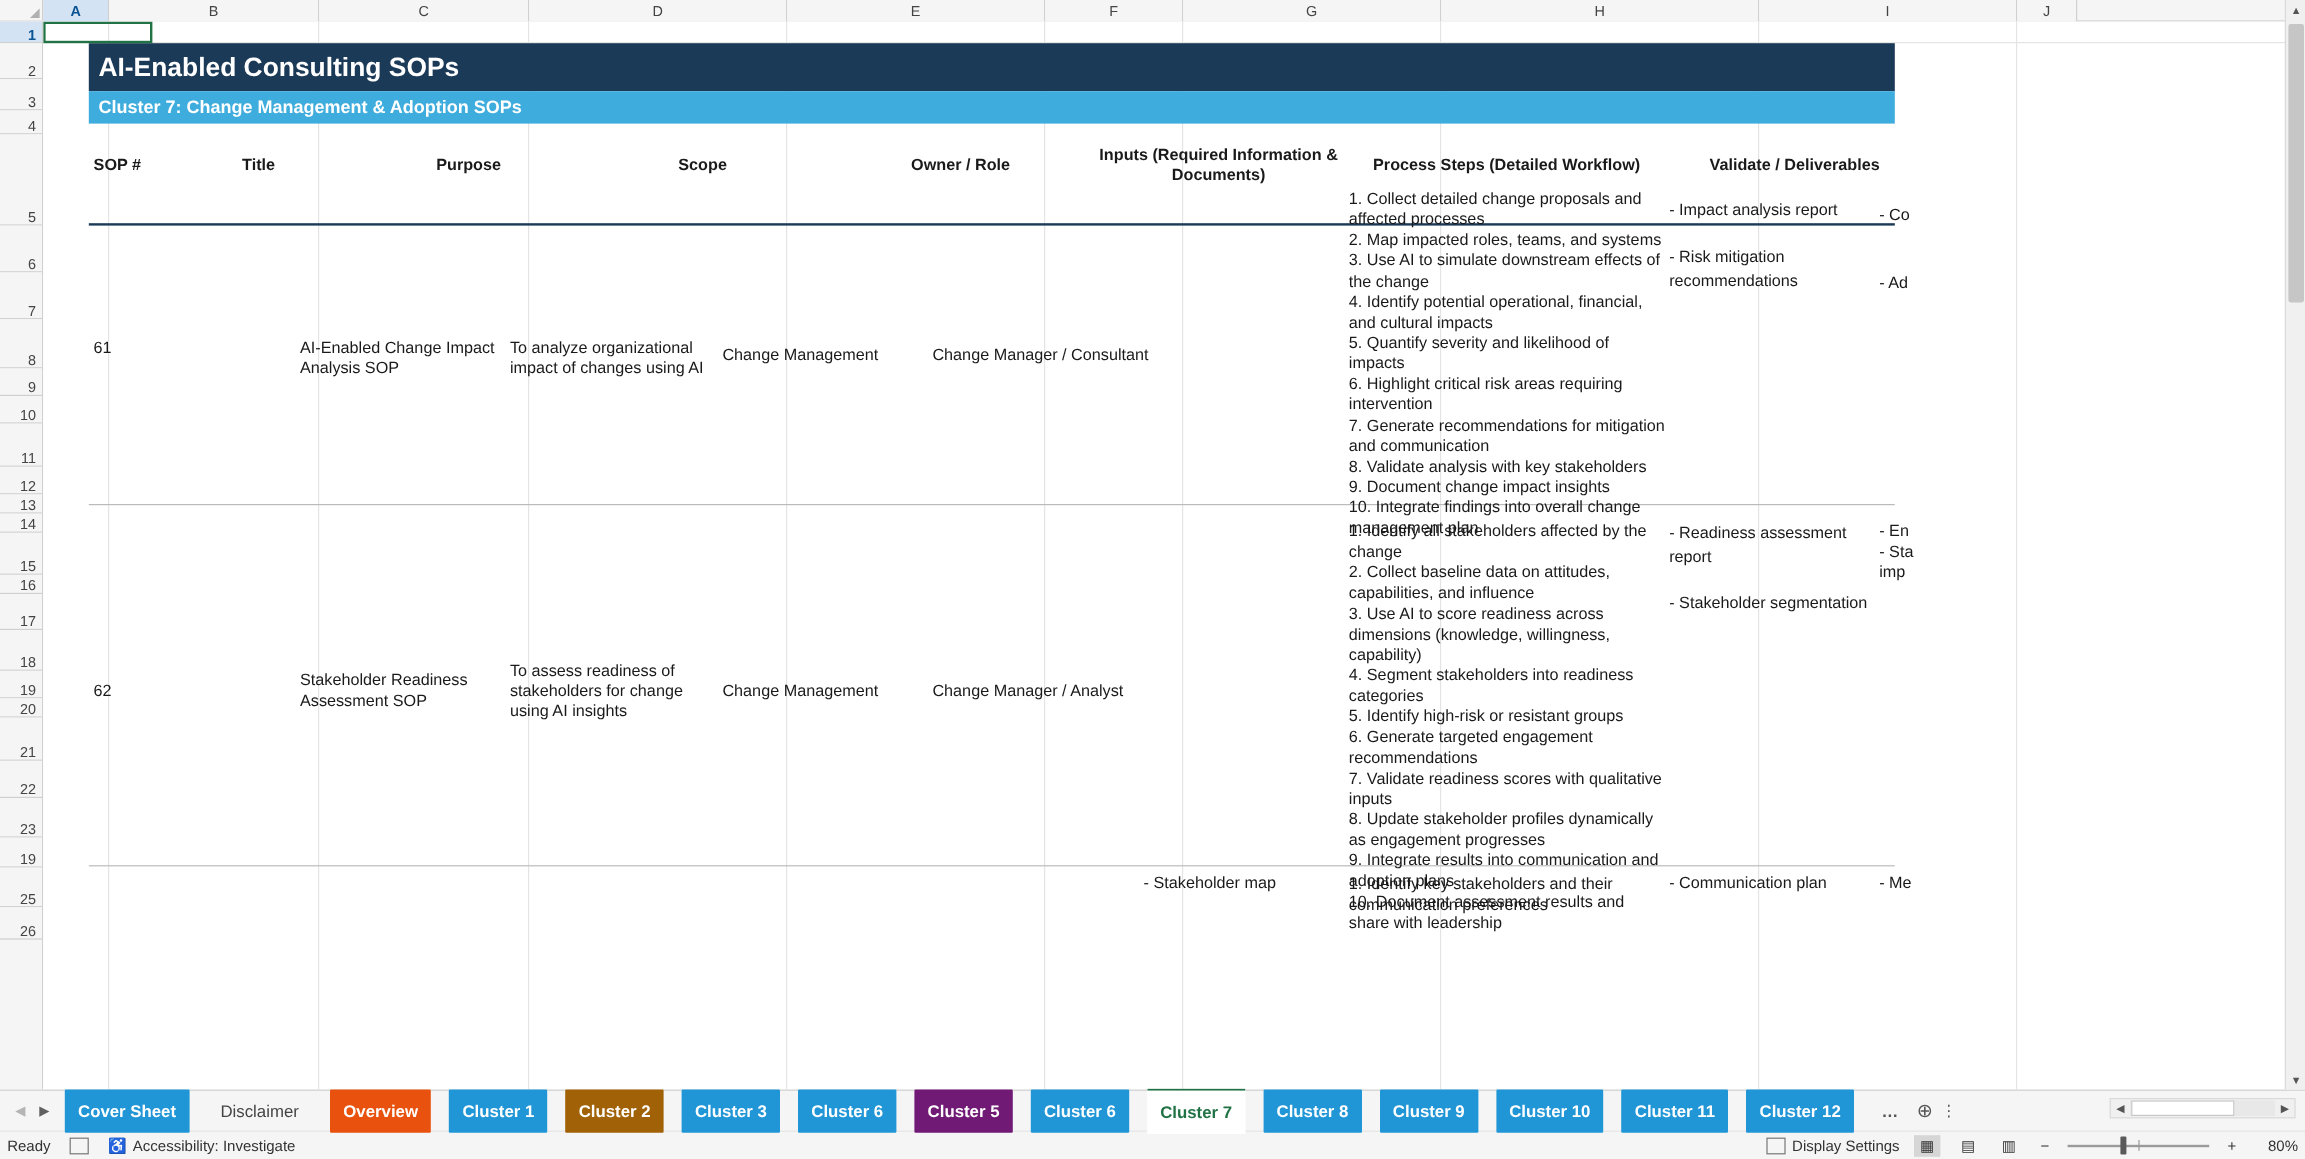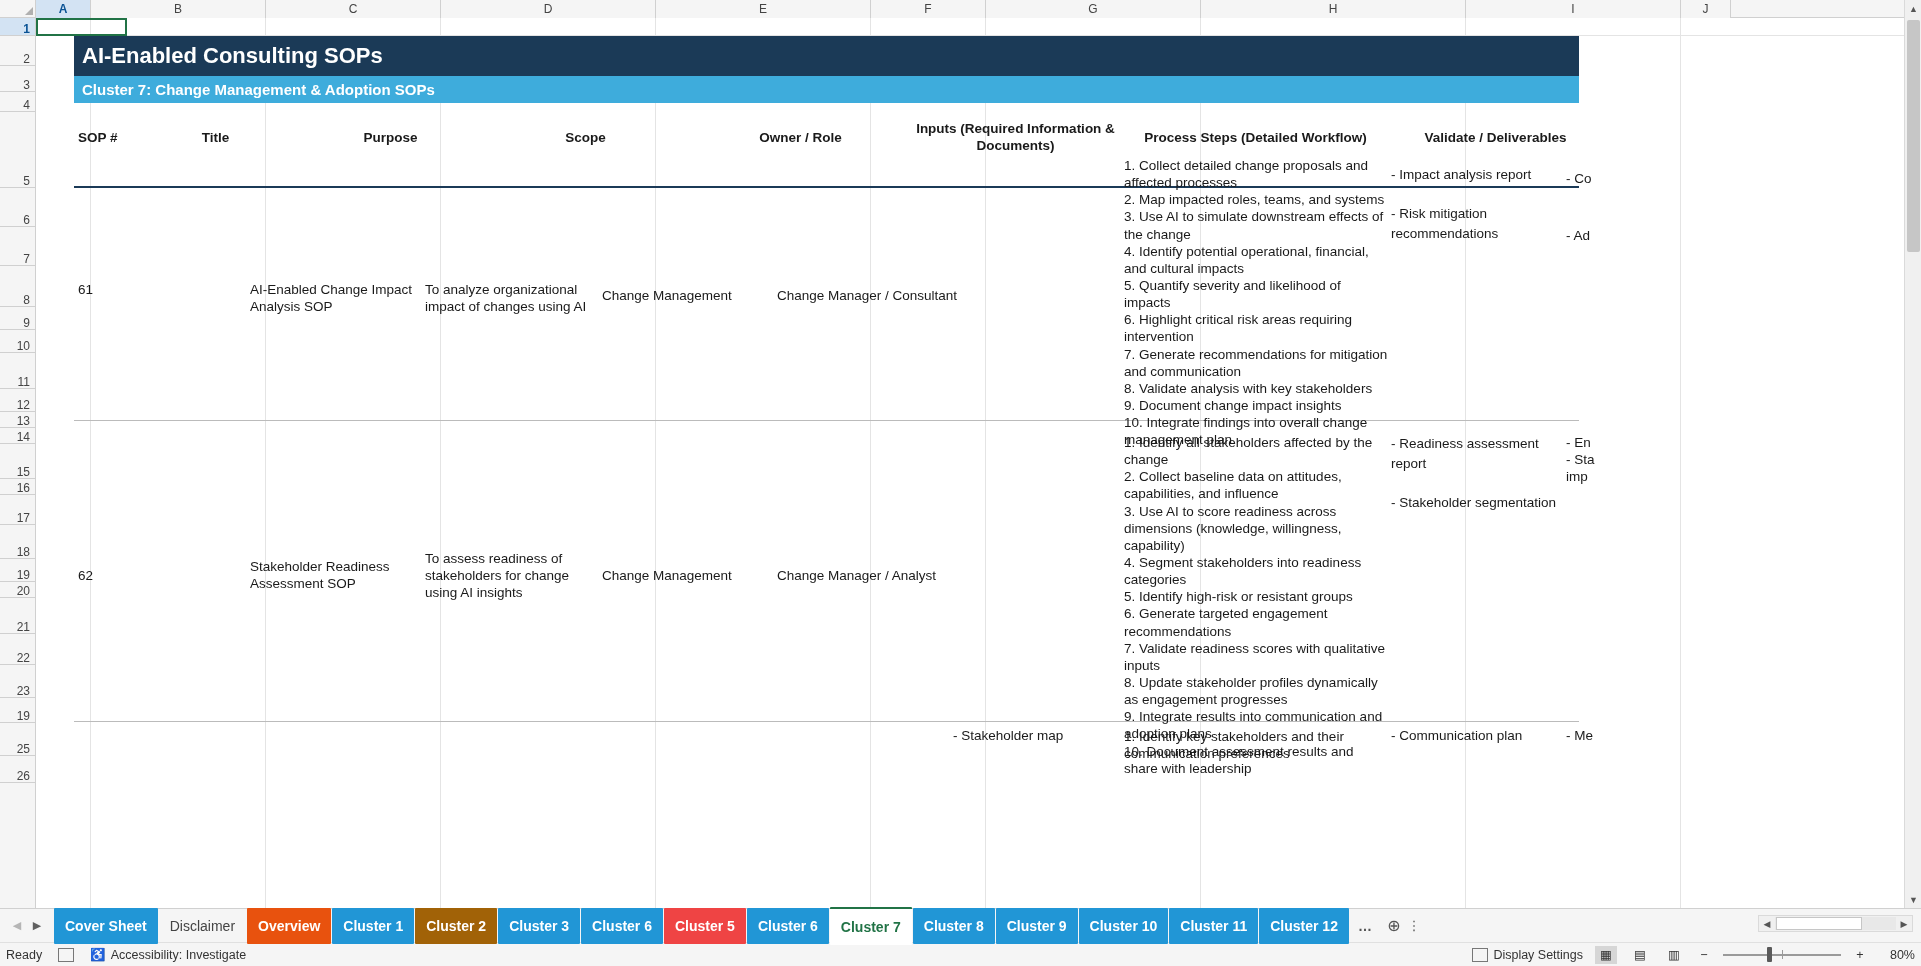--- a/index.html
+++ b/index.html
@@ -202,21 +202,21 @@
     position: relative;
   }
   .navbtns { display: flex; align-items: center; gap: 2px; padding: 0 8px 0 4px; }
   .navbtn { width: 18px; height: 18px; display:flex;align-items:center;justify-content:center;color:#606060;font-size:11px; }
   .navbtn.dim { color: #b5b5b5; }
 
   .tab {
     height: 28px;
     display: flex; align-items: center;
     padding: 18px 11px;
-    margin-right: 1px;
+    margin-right: 15px;
     font-weight: bold;
     color: #ffffff;
     white-space: nowrap;
     border-radius: 1px;
   }
   .tab.plain {
     background: transparent;
     color: #444;
     font-weight: normal;
   }
@@ -451,21 +451,21 @@
       <div class="navbtn">▶</div>
     </div>
 
     <div class="tab" style="background:#2196d6">Cover Sheet</div>
     <div class="tab plain">Disclaimer</div>
     <div class="tab" style="background:#e8520e">Overview</div>
     <div class="tab" style="background:#2196d6">Cluster 1</div>
     <div class="tab" style="background:#a16207">Cluster 2</div>
     <div class="tab" style="background:#2196d6">Cluster 3</div>
     <div class="tab" style="background:#2196d6">Cluster 6</div>
-    <div class="tab" style="background:#ef4444">Cluster 5</div>
+    <div class="tab" style="background:#701a75">Cluster 5</div>
     <div class="tab" style="background:#2196d6">Cluster 6</div>
     <div class="tab active">Cluster 7</div>
     <div class="tab" style="background:#2196d6">Cluster 8</div>
     <div class="tab" style="background:#2196d6">Cluster 9</div>
     <div class="tab" style="background:#2196d6">Cluster 10</div>
     <div class="tab" style="background:#2196d6">Cluster 11</div>
     <div class="tab" style="background:#2196d6">Cluster 12</div>
 
     <div class="tab-more">…</div>
     <div class="tab-add">⊕</div>

